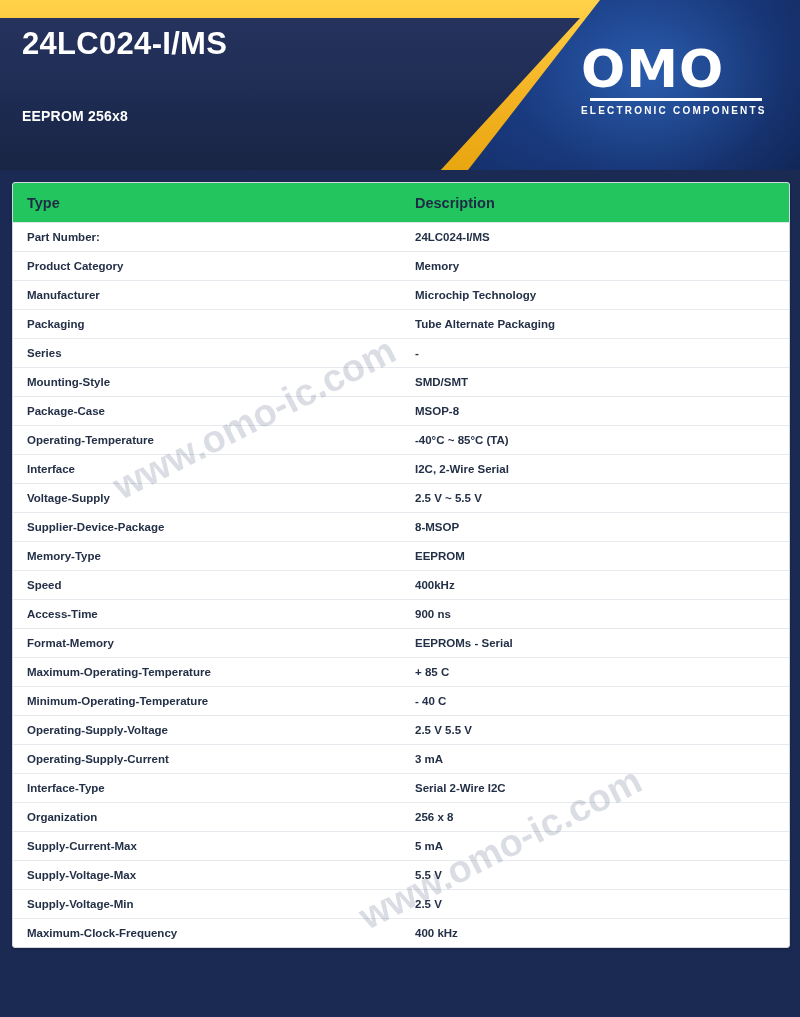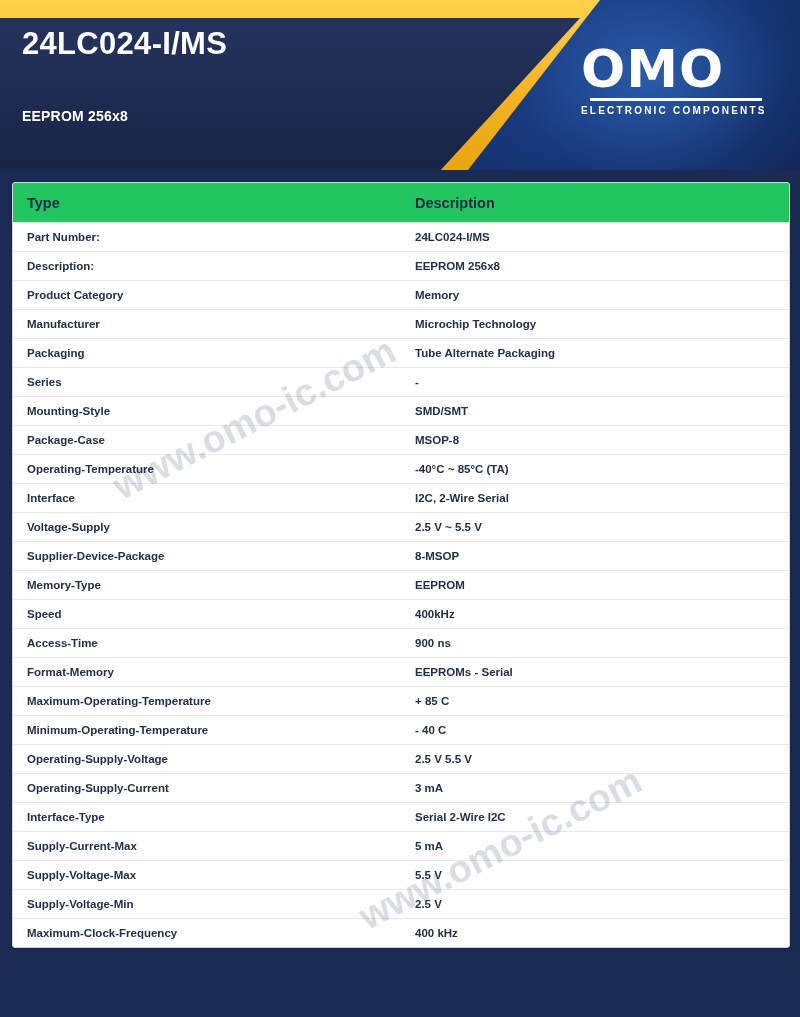--- a/index.html
+++ b/index.html
@@ -196,24 +196,20 @@
         <th class="key">Type</th>
         <th>Description</th>
       </tr>
     </thead>
     <tbody id="table-body">
         <tr>
           <td class="key">Part Number:</td>
           <td>24LC024-I/MS</td>
         </tr>
         <tr>
-          <td class="key">Description:</td>
-          <td>EEPROM 256x8</td>
-        </tr>
-        <tr>
           <td class="key">Product Category</td>
           <td>Memory</td>
         </tr>
         <tr>
           <td class="key">Manufacturer</td>
           <td>Microchip Technology</td>
         </tr>
         <tr>
           <td class="key">Packaging</td>
           <td>Tube Alternate Packaging</td>
@@ -274,20 +270,24 @@
           <td class="key">Operating-Supply-Voltage</td>
           <td>2.5 V 5.5 V</td>
         </tr>
         <tr>
           <td class="key">Operating-Supply-Current</td>
           <td>3 mA</td>
         </tr>
         <tr>
           <td class="key">Interface-Type</td>
           <td>Serial 2-Wire I2C</td>
+        </tr>
+        <tr>
+          <td class="key">Organization</td>
+          <td>256 x 8</td>
         </tr>
         <tr>
           <td class="key">Supply-Current-Max</td>
           <td>5 mA</td>
         </tr>
         <tr>
           <td class="key">Supply-Voltage-Max</td>
           <td>5.5 V</td>
         </tr>
         <tr>

